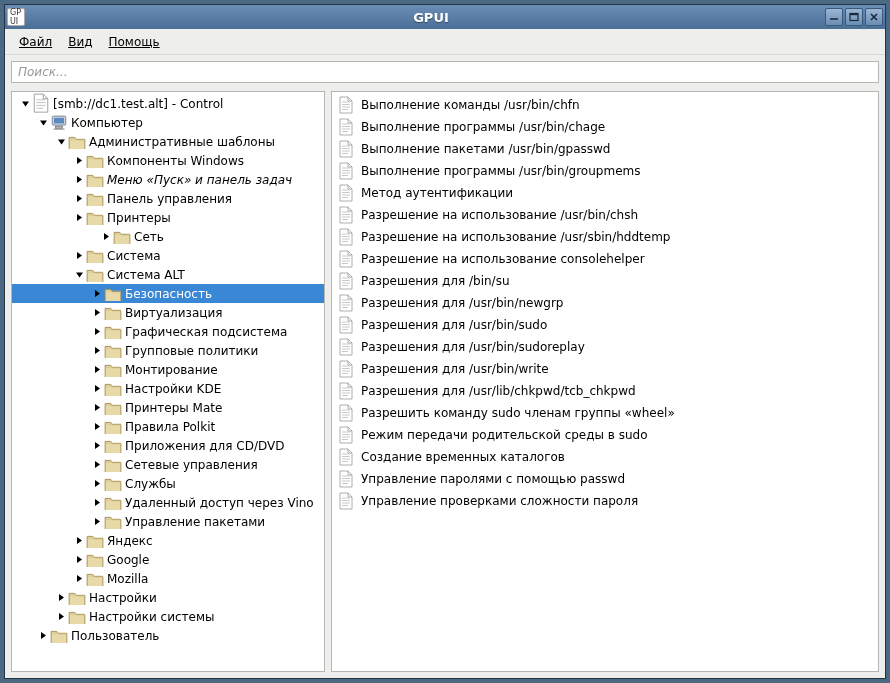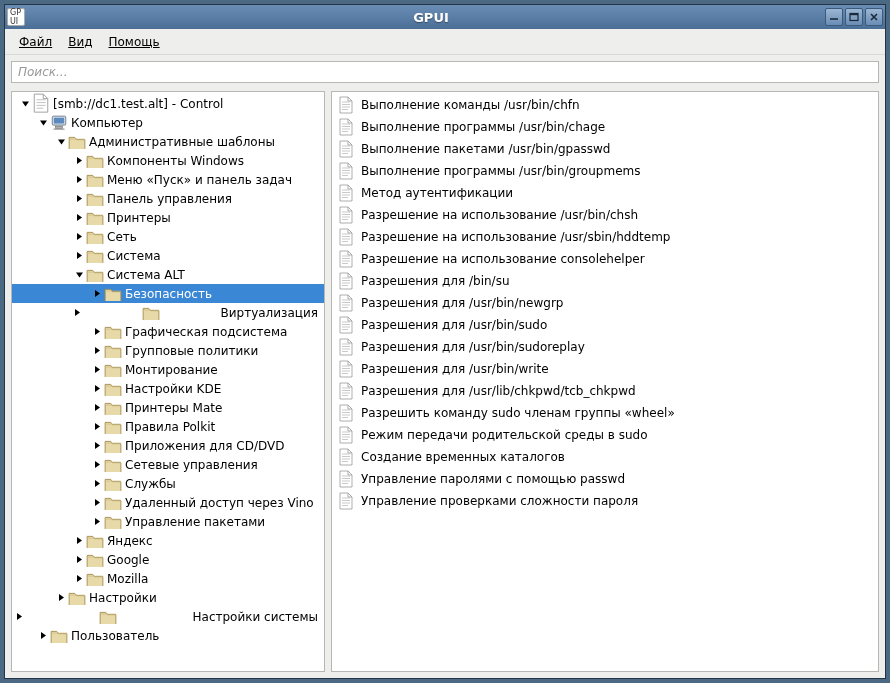--- a/index.html
+++ b/index.html
@@ -150,21 +150,21 @@
                     <use href="#sym-arrow-collapsed"></use>
                   </svg>
                 </span>
                 <span class="icon-holder">
                   <svg viewBox="0 0 16 14">
                     <use href="#sym-folder"></use>
                   </svg>
                 </span>
                 <span class="tree-label">Компоненты Windows</span>
               </div>
-              <div class="tree-row" style="padding-left: 60px;">
+              <div class="tree-row" style="padding-left: 60px; font-style: italic;">
                 <span class="arrow collapsed">
                   <svg viewBox="0 0 9 9">
                     <use href="#sym-arrow-collapsed"></use>
                   </svg>
                 </span>
                 <span class="icon-holder">
                   <svg viewBox="0 0 16 14">
                     <use href="#sym-folder"></use>
                   </svg>
                 </span>
@@ -189,21 +189,21 @@
                     <use href="#sym-arrow-collapsed"></use>
                   </svg>
                 </span>
                 <span class="icon-holder">
                   <svg viewBox="0 0 16 14">
                     <use href="#sym-folder"></use>
                   </svg>
                 </span>
                 <span class="tree-label">Принтеры</span>
               </div>
-              <div class="tree-row" style="padding-left: 60px;">
+              <div class="tree-row" style="padding-left: 87px;">
                 <span class="arrow collapsed">
                   <svg viewBox="0 0 9 9">
                     <use href="#sym-arrow-collapsed"></use>
                   </svg>
                 </span>
                 <span class="icon-holder">
                   <svg viewBox="0 0 16 14">
                     <use href="#sym-folder"></use>
                   </svg>
                 </span>
@@ -241,21 +241,21 @@
                     <use href="#sym-arrow-collapsed"></use>
                   </svg>
                 </span>
                 <span class="icon-holder">
                   <svg viewBox="0 0 16 14">
                     <use href="#sym-folder"></use>
                   </svg>
                 </span>
                 <span class="tree-label">Безопасность</span>
               </div>
-              <div class="tree-row" style="padding-left: 58px; justify-content: space-between;">
+              <div class="tree-row" style="padding-left: 78px;">
                 <span class="arrow collapsed">
                   <svg viewBox="0 0 9 9">
                     <use href="#sym-arrow-collapsed"></use>
                   </svg>
                 </span>
                 <span class="icon-holder">
                   <svg viewBox="0 0 16 14">
                     <use href="#sym-folder"></use>
                   </svg>
                 </span>
@@ -449,21 +449,21 @@
                     <use href="#sym-arrow-collapsed"></use>
                   </svg>
                 </span>
                 <span class="icon-holder">
                   <svg viewBox="0 0 16 14">
                     <use href="#sym-folder"></use>
                   </svg>
                 </span>
                 <span class="tree-label">Настройки</span>
               </div>
-              <div class="tree-row" style=" justify-content: space-between;">
+              <div class="tree-row" style="padding-left: 42px;">
                 <span class="arrow collapsed">
                   <svg viewBox="0 0 9 9">
                     <use href="#sym-arrow-collapsed"></use>
                   </svg>
                 </span>
                 <span class="icon-holder">
                   <svg viewBox="0 0 16 14">
                     <use href="#sym-folder"></use>
                   </svg>
                 </span>

